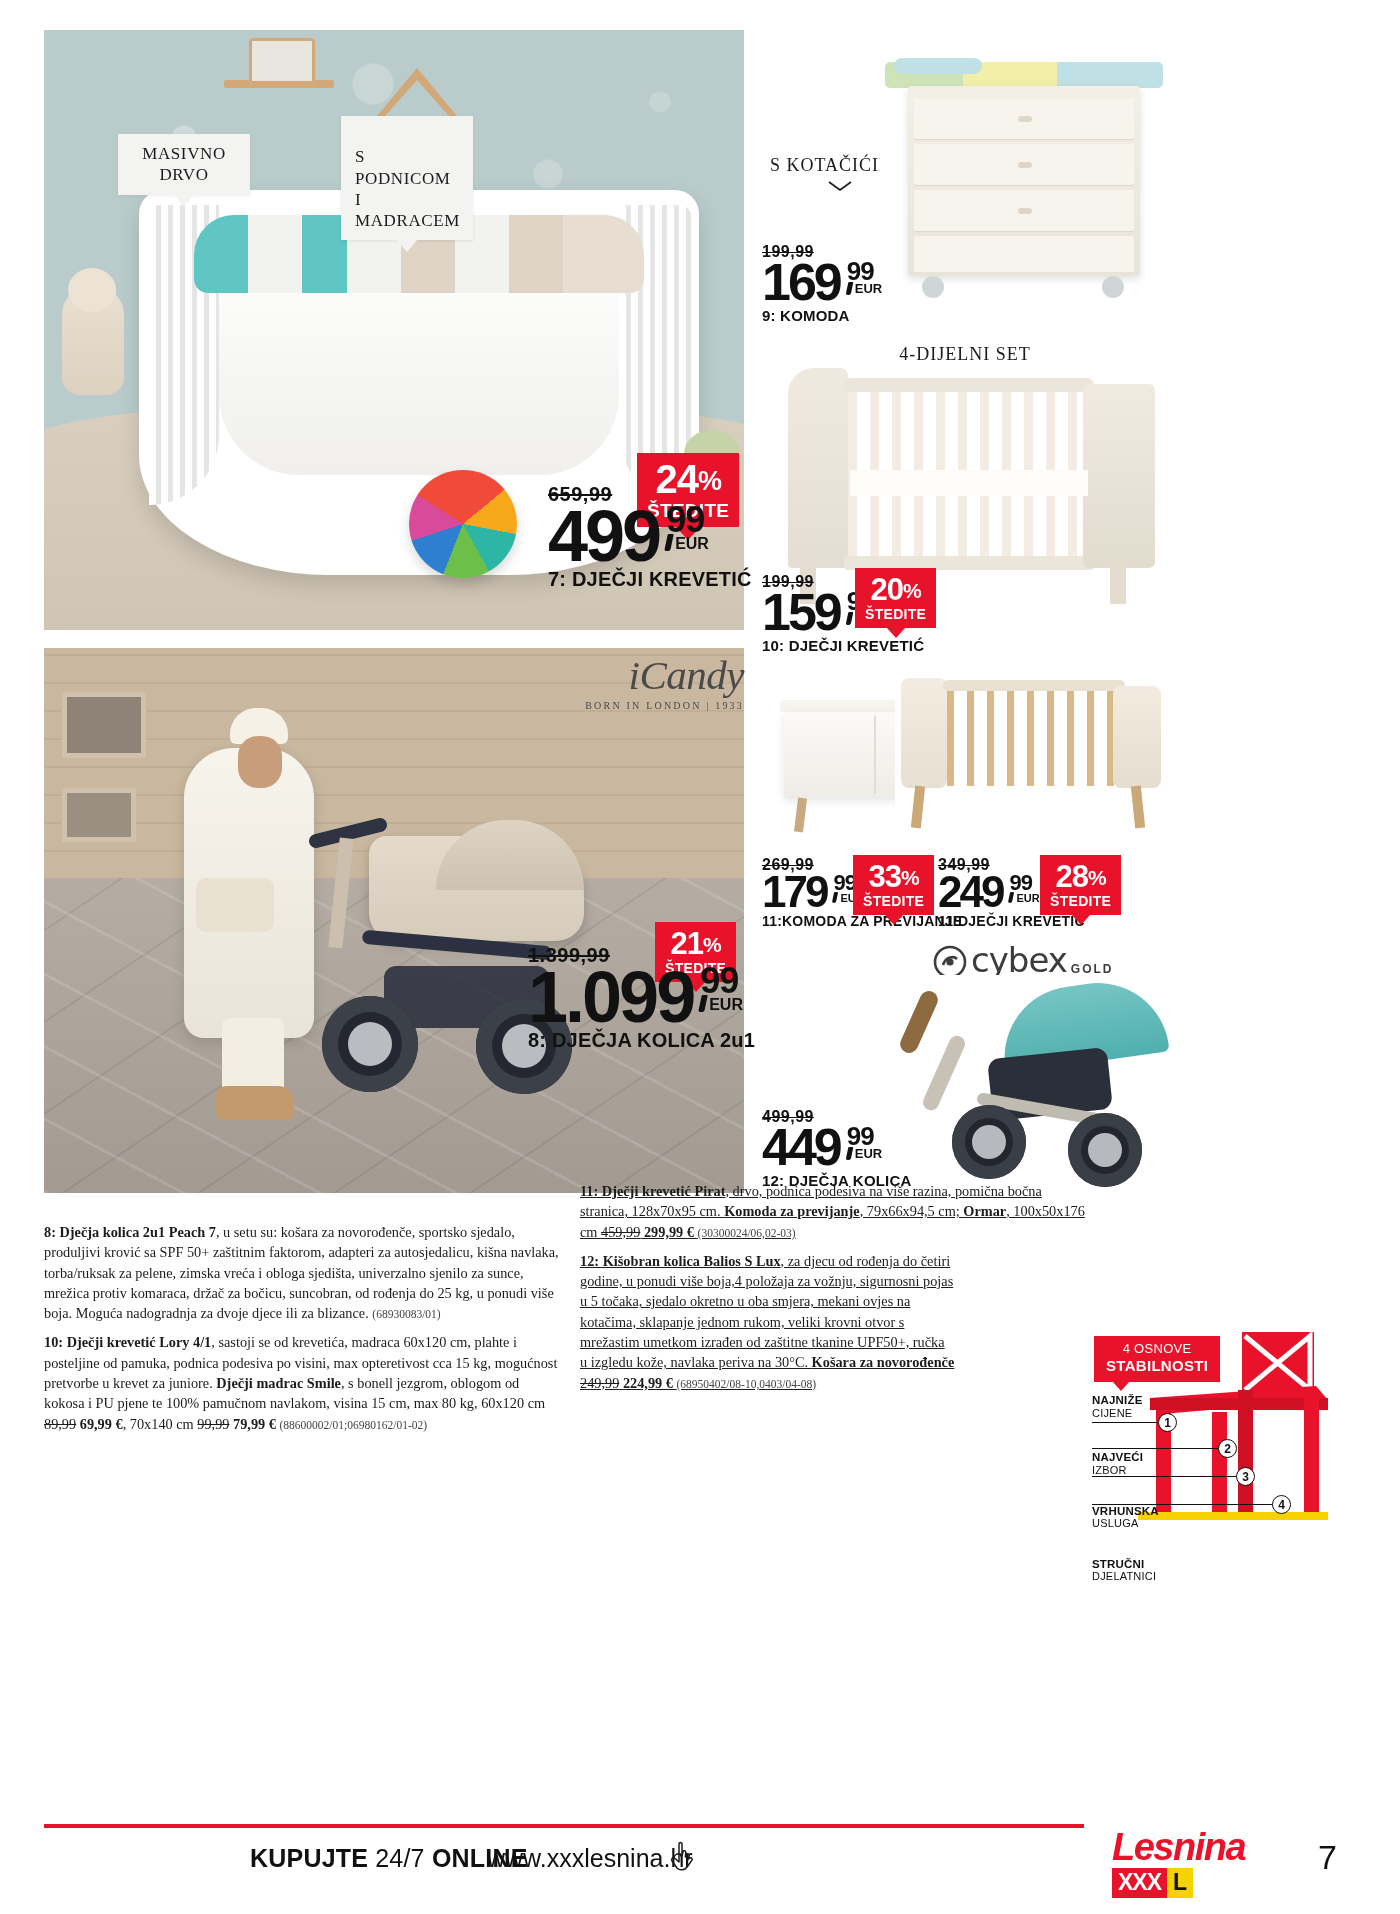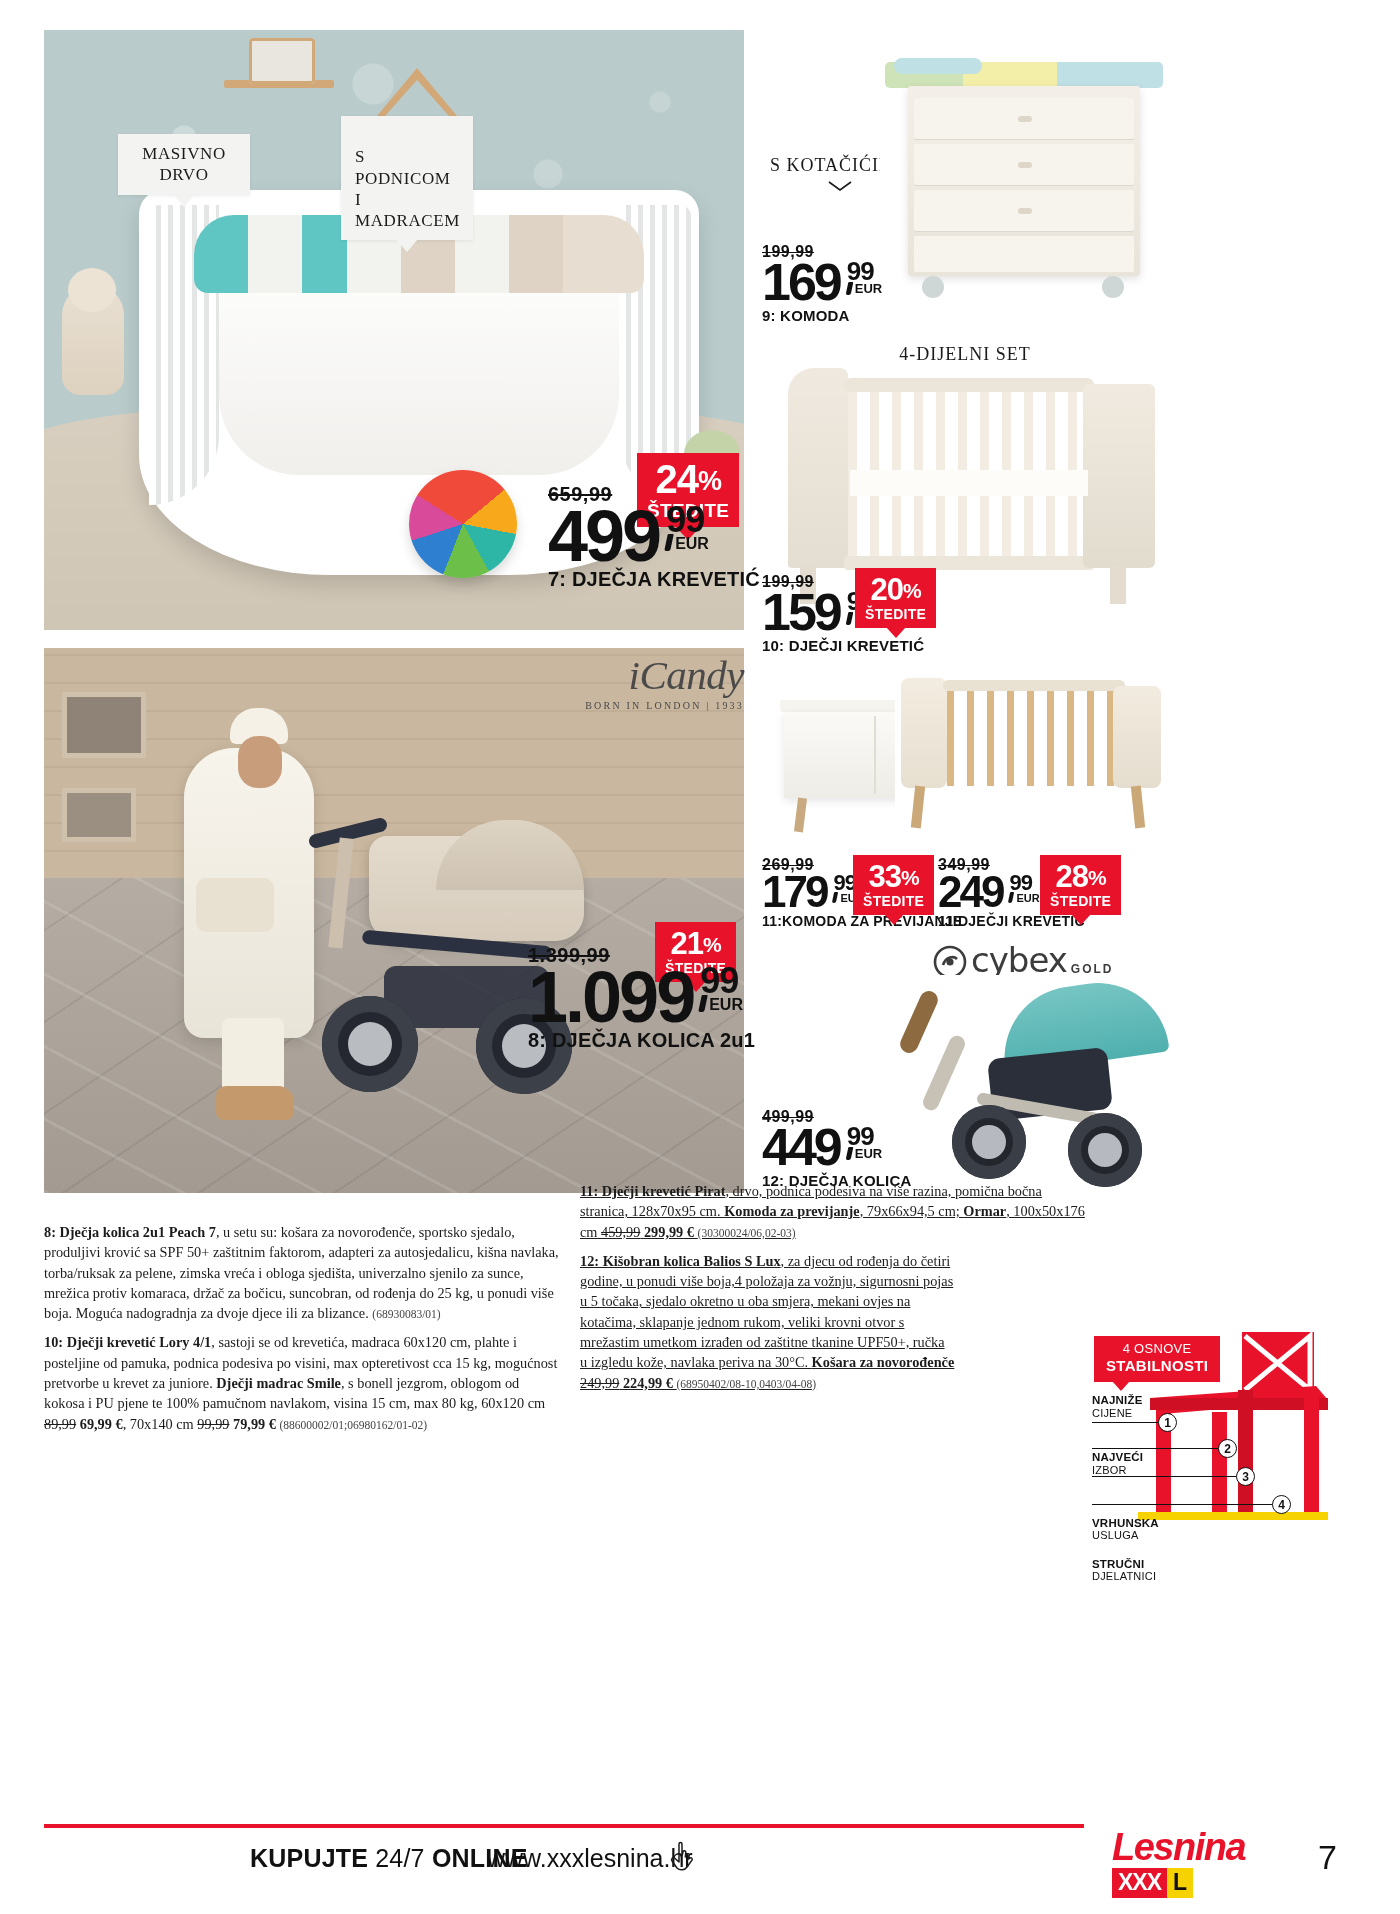--- a/index.html
+++ b/index.html
@@ -262,21 +262,21 @@
 </div>
 <div class="abs" style="left:548px; top:483px;">
   <div class="price-old">659,99</div>
   <div class="price-main">
     <span class="price-int">499</span>
     <span class="price-tail">
       <span class="price-cents">99</span>
       <span class="price-eur">EUR</span>
     </span>
   </div>
-  <div class="price-name">7: DJEČJA KREVETIĆ</div>
+  <div class="price-name">7: DJEČJI KREVETIĆ</div>
 </div>
 
 <div class="plain-label" style="position:absolute; left:745px; top:155px; width:190px;">
   <span>S KOTAČIĆIMA</span>
   <svg class="chev" width="26" height="12" viewBox="0 0 26 12">
     <path d="M2 2 L13 10 L24 2" fill="none" stroke="#1b1b1b" stroke-width="1.6"></path>
   </svg>
 </div>
 
 <div class="photo" style="left:880px; top:58px; width:290px; height:252px; background:#fff;">
@@ -556,21 +556,21 @@
   <div class="abs stab-line" style="left:2px; top:92px; width:68px;"></div>
   <div class="abs stab-num" style="left:68px; top:83px;">1</div>
 
   <div class="abs stab-row" style="left:2px; top:96px; width:86px;">
     <div class="t1">NAJVEĆI</div>
     <div class="t2">IZBOR</div>
   </div>
   <div class="abs stab-line" style="left:2px; top:118px; width:128px;"></div>
   <div class="abs stab-num" style="left:128px; top:109px;">2</div>
 
-  <div class="abs stab-row" style="left:2px; top:136px; width:96px;">
+  <div class="abs stab-row" style="left:2px; top:124px; width:96px;">
     <div class="t1">VRHUNSKA</div>
     <div class="t2">USLUGA</div>
   </div>
   <div class="abs stab-line" style="left:2px; top:146px; width:146px;"></div>
   <div class="abs stab-num" style="left:146px; top:137px;">3</div>
 
   <div class="abs stab-row" style="left:2px; top:152px; width:96px;">
     <div class="t1">STRUČNI</div>
     <div class="t2">DJELATNICI</div>
   </div>

